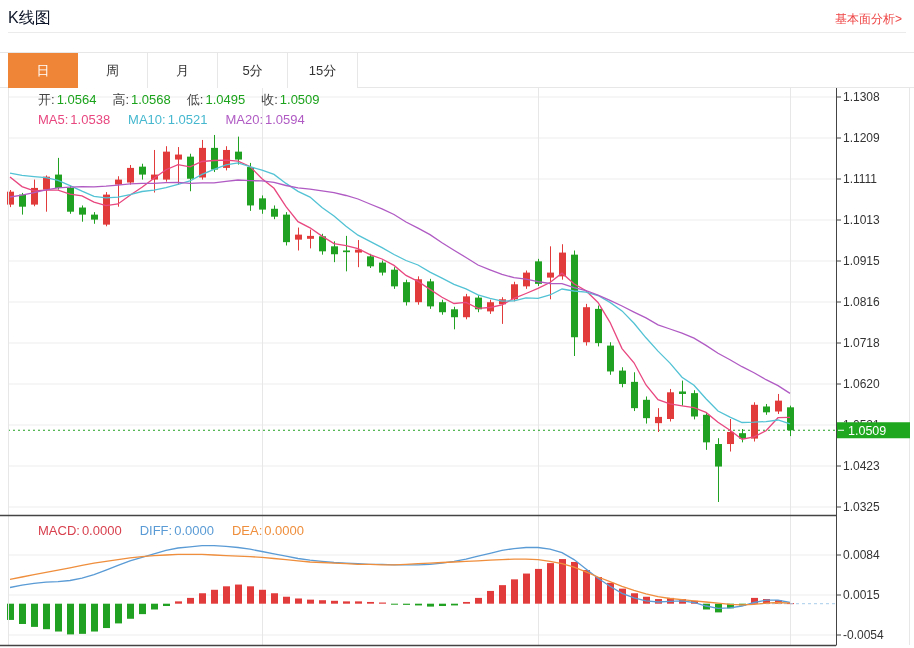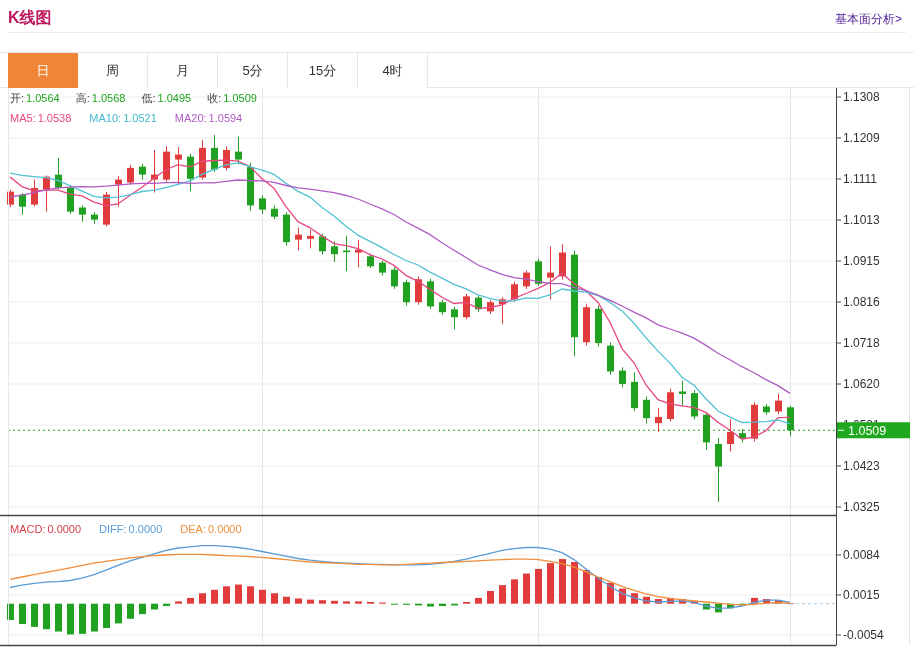--- a/index.html
+++ b/index.html
@@ -1,46 +1,45 @@
 <!DOCTYPE html>
 <html><head>
 <meta charset="utf-8">
 <style>
   html,body{margin:0;padding:0;background:#fff;}
   #widget{position:relative;width:914px;height:648px;background:#fff;overflow:hidden;
           font-family:"Liberation Sans","DejaVu Sans",sans-serif;}
   .hdr{position:absolute;left:8px;top:6px;width:898px;height:26px;border-bottom:1px solid #ebebeb;}
-  .hdr .title{position:absolute;left:0;top:2px;font-size:16px;font-weight:bold;color:#be185d;text-align:center;}
-  .hdr .link{position:absolute;right:4px;top:5px;font-size:12px;color:#4c1d95;cursor:pointer;text-decoration:none;}
+  .hdr .title{position:absolute;left:0;top:2px;font-size:16px;font-weight:normal;color:#0f172a;text-align:center;}
+  .hdr .link{position:absolute;right:4px;top:5px;font-size:12px;color:#ef4444;cursor:pointer;text-decoration:none;}
   #tabs{position:absolute;left:0;top:52px;width:914px;height:36px;box-sizing:border-box;
         border-top:1px solid #e7e7e7;border-bottom:1px solid #e7e7e7;padding-left:8px;display:flex;}
   .tab{width:70px;height:35px;line-height:35px;text-align:center;font-size:13px;color:#333;
        border-right:1px solid #e7e7e7;box-sizing:border-box;cursor:pointer;background:#fff;}
   .tab.sel{background:#ef8536;color:#fff;border-right:none;}
   svg{position:absolute;left:0;top:0;}
-  .legend{position:absolute;font-size:11px;white-space:nowrap;z-index:2;}
+  .legend{position:absolute;font-size:13px;white-space:nowrap;z-index:2;margin-left:28px;}
   .legend span{margin-right:4px;}
   .legend .lab{color:#444;}
   .legend .gap{margin-right:14px;}
 </style>
 </head>
 <body>
 
 <div id="widget">
   <div class="hdr">
     <span class="title">K线图</span>
     <a class="link">基本面分析&gt;</a>
   </div>
   <div id="tabs">
       <div class="tab sel">日</div>
       <div class="tab">周</div>
       <div class="tab">月</div>
       <div class="tab">5分</div>
       <div class="tab">15分</div>
-      <div class="tab">4时</div>
     </div>
   <svg id="chart" width="914" height="648">
       <line x1="8" y1="97" x2="836" y2="97" stroke="#ededed" stroke-width="1"></line>
       <line x1="8" y1="138" x2="836" y2="138" stroke="#ededed" stroke-width="1"></line>
       <line x1="8" y1="179" x2="836" y2="179" stroke="#ededed" stroke-width="1"></line>
       <line x1="8" y1="220" x2="836" y2="220" stroke="#ededed" stroke-width="1"></line>
       <line x1="8" y1="261" x2="836" y2="261" stroke="#ededed" stroke-width="1"></line>
       <line x1="8" y1="302" x2="836" y2="302" stroke="#ededed" stroke-width="1"></line>
       <line x1="8" y1="343" x2="836" y2="343" stroke="#ededed" stroke-width="1"></line>
       <line x1="8" y1="384" x2="836" y2="384" stroke="#ededed" stroke-width="1"></line>

